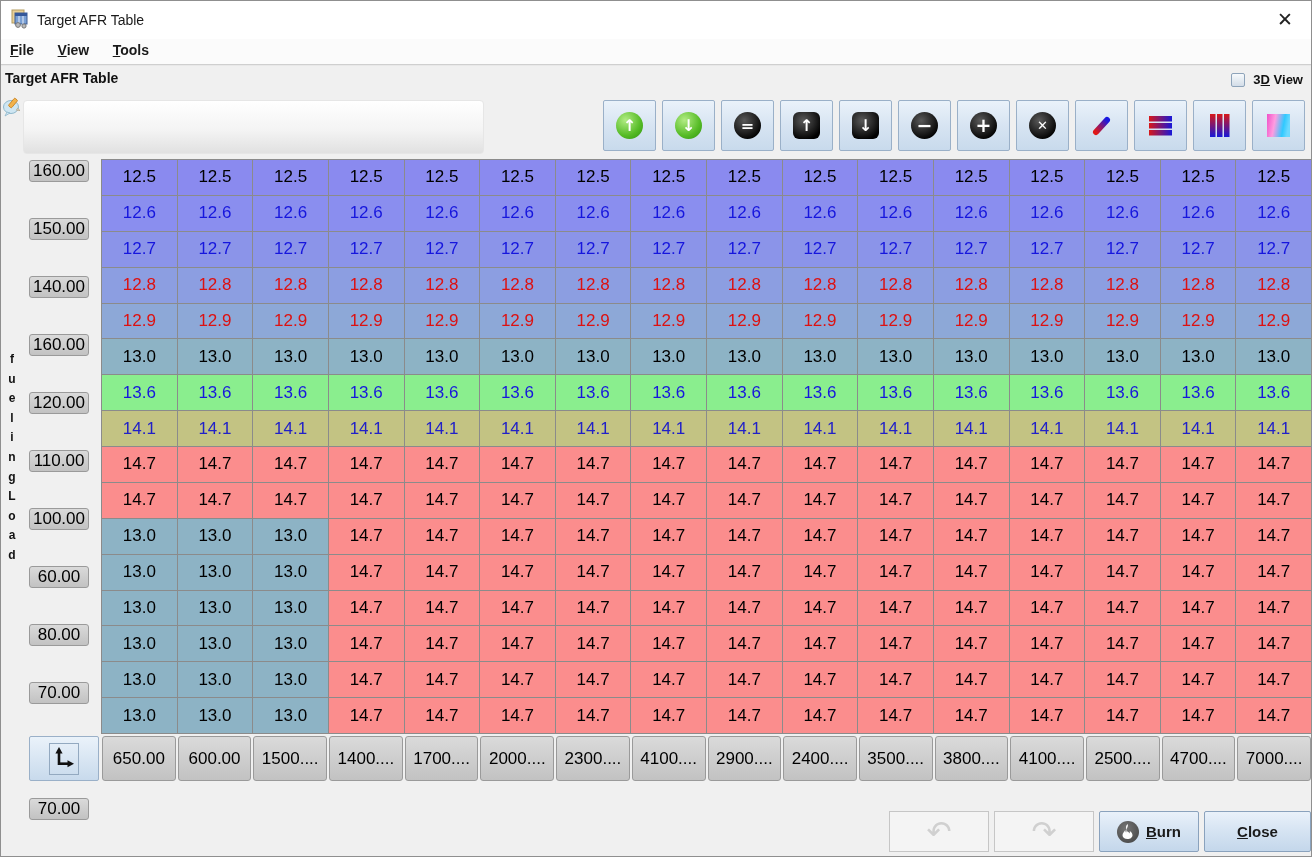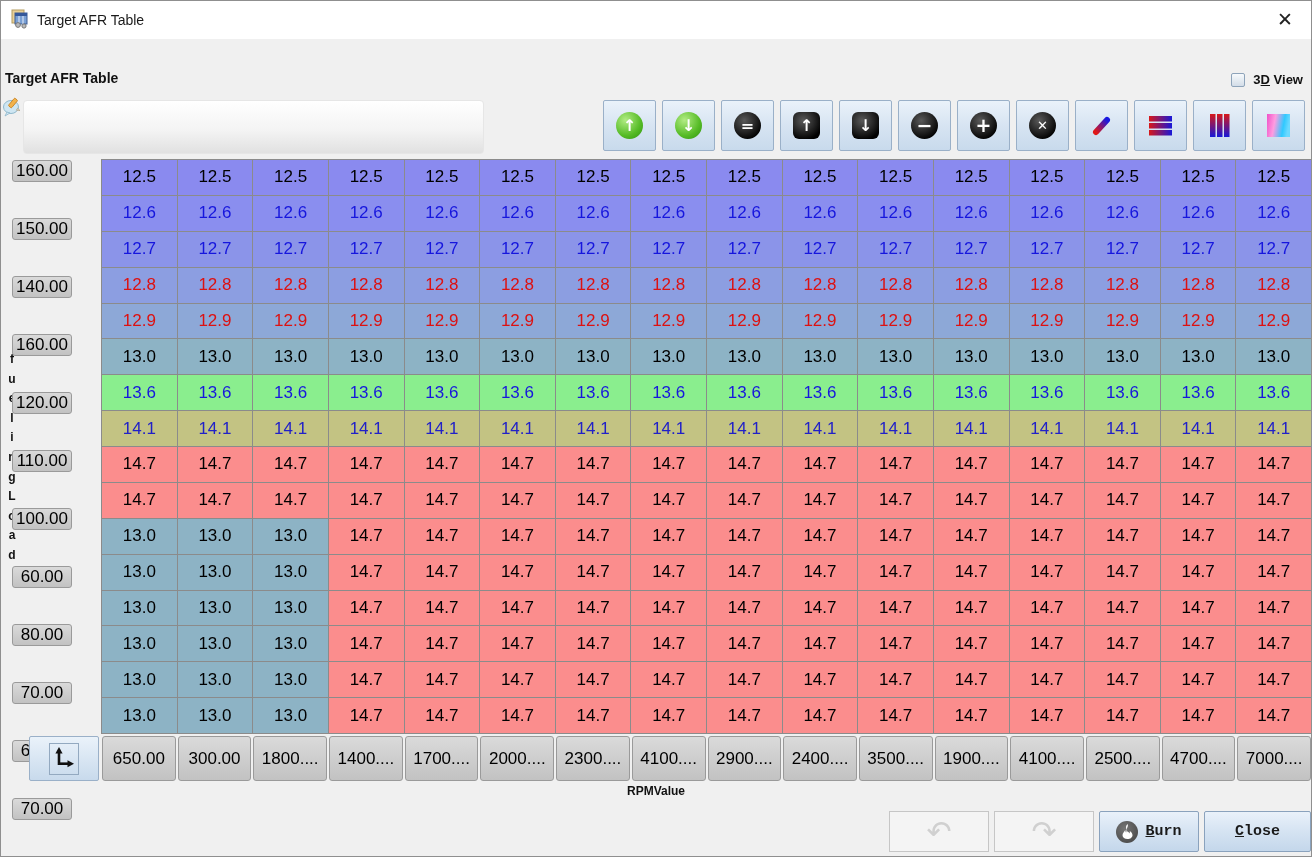--- a/index.html
+++ b/index.html
@@ -24,31 +24,31 @@
   .tool-buttons{position:absolute;left:602px;top:99px;display:flex;gap:6px;}
   .tbtn{width:53px;height:51px;border:1px solid #9ab0c8;border-radius:2px;background:linear-gradient(180deg,#eaf2fa 0%,#d7e4f2 50%,#c8daec 100%);display:flex;align-items:center;justify-content:center;cursor:pointer;box-sizing:border-box;}
   .ic-circle,.ic-square{width:27px;height:27px;display:flex;align-items:center;justify-content:center;color:#fff;font-family:"DejaVu Sans",sans-serif;font-weight:bold;}
   .ic-circle{border-radius:50%;}
   .ic-square{border-radius:6px;}
   .ic-green{background:radial-gradient(circle at 35% 30%,#b2ec84,#55bb25 60%,#2e9210);}
   .ic-black{background:radial-gradient(circle at 38% 32%,#5a5a5a,#000 78%);}
   .g-arrow{font-size:16px;} .g-eq{font-size:16px;} .g-pm{font-size:19px;line-height:1;} .g-x{font-size:13px;}
   
   .y-axis-label{position:absolute;left:3px;top:349px;width:16px;text-align:center;font-weight:bold;font-size:12px;line-height:19.6px;color:#111;}
-  .row-headers{position:absolute;left:11px;top:158px;width:60px;height:575px;display:grid;grid-template-rows:repeat(16,1fr);gap:34px;}
+  .row-headers{position:absolute;left:28px;top:158px;width:60px;height:575px;display:grid;grid-template-rows:repeat(16,1fr);gap:34px;}
   .rh{margin:1px 0;border:1px solid #9a9a9a;border-radius:3px;background:linear-gradient(180deg,#dadada,#c2c2c2);display:flex;align-items:center;justify-content:center;font-size:17px;color:#000;box-sizing:border-box;cursor:pointer;}
   .data-grid{position:absolute;left:100px;top:158px;width:1211px;height:575px;background:#8b8b8b;border:1px solid #8b8b8b;display:grid;grid-template-columns:repeat(16,1fr);grid-template-rows:repeat(16,1fr);gap:1px;box-sizing:border-box;}
   .cell{display:flex;align-items:center;justify-content:center;font-size:17px;cursor:cell;}
   .col-headers{position:absolute;left:100px;top:735px;width:1211px;height:45px;display:grid;grid-template-columns:repeat(16,1fr);}
   .ch{margin:0 1px;border:1px solid #9a9a9a;border-radius:3px;background:linear-gradient(180deg,#dadada,#c2c2c2);display:flex;align-items:center;justify-content:center;font-size:17px;color:#000;overflow:hidden;white-space:nowrap;box-sizing:border-box;cursor:pointer;}
   .corner-btn{position:absolute;left:28px;top:735px;width:70px;height:45px;border:1px solid #9ab0c8;border-radius:2px;background:linear-gradient(180deg,#eaf2fa,#c8daec);display:flex;align-items:center;justify-content:center;box-sizing:border-box;cursor:pointer;}
   .corner-ic{border:1px solid #93a9c0;padding:2px;background:transparent;}
   .x-axis-label{position:absolute;left:0;top:783px;width:100%;text-align:center;font-weight:bold;font-size:12px;color:#111;}
   
-  .fbtn{position:absolute;top:810px;height:41px;box-sizing:border-box;display:flex;align-items:center;justify-content:center;gap:7px;font-family:Liberation Mono, monospace;}
+  .fbtn{position:absolute;top:810px;height:41px;box-sizing:border-box;display:flex;align-items:center;justify-content:center;gap:7px;}
   .fbtn.disabled{background:#f4f4f4;border:1px solid #c6c6c6;color:#d0d0d0;font-family:"DejaVu Sans",sans-serif;font-size:30px;cursor:default;}
   .fbtn.active{background:linear-gradient(180deg,#e9f1fa 0%,#d5e3f2 50%,#c4d7eb 100%);border:1px solid #8aa2bd;border-radius:2px;font-weight:bold;font-size:15px;color:#1a1a1a;cursor:pointer;}
   .fbtn .u{text-decoration:underline;}
   .flame-circ{width:22px;height:22px;border-radius:50%;background:radial-gradient(circle at 40% 35%,#777,#4a4a4a 80%);display:flex;align-items:center;justify-content:center;}
 </style>
 </head>
 <body>
 
 <div class="window">
 
@@ -61,20 +61,25 @@
         <line x1="10" y1="7" x2="10" y2="15" stroke="#e8eefa" stroke-width="1"></line>
         <line x1="14" y1="7" x2="14" y2="15" stroke="#e8eefa" stroke-width="1"></line>
         <circle cx="9" cy="16" r="2.4" fill="#b9b9b9" stroke="#777"></circle>
         <circle cx="15" cy="17" r="2.1" fill="#b9b9b9" stroke="#777"></circle>
       </svg>
     </span>
     <span class="ttl">Target AFR Table</span>
     <span class="closex">✕</span>
   </div>
 
+  <div class="menubar">
+    <span class="menu-item"><span class="u">F</span><span>ile</span></span>
+    <span class="menu-item"><span class="u">V</span><span>iew</span></span>
+    <span class="menu-item"><span class="u">T</span><span>ools</span></span>
+  </div>
 
   <div class="heading">Target AFR Table</div>
   <label class="view3d">
     <span class="checkbox"></span>
     <span><span>3</span><span class="u">D</span><span> View</span></span>
   </label>
 
   <span class="bubble-icon">
     <svg width="20" height="21" viewBox="0 0 20 21">
       <ellipse cx="8" cy="11" rx="7.5" ry="6.5" fill="#cfe6f2" stroke="#8fb8cc"></ellipse>
@@ -445,48 +450,47 @@
       <div class="cell" style="background: rgb(251, 141, 141); color: rgb(0, 0, 0);">14.7</div>
       <div class="cell" style="background: rgb(251, 141, 141); color: rgb(0, 0, 0);">14.7</div>
       <div class="cell" style="background: rgb(251, 141, 141); color: rgb(0, 0, 0);">14.7</div>
       <div class="cell" style="background: rgb(251, 141, 141); color: rgb(0, 0, 0);">14.7</div>
       <div class="cell" style="background: rgb(251, 141, 141); color: rgb(0, 0, 0);">14.7</div>
       <div class="cell" style="background: rgb(251, 141, 141); color: rgb(0, 0, 0);">14.7</div>
       <div class="cell" style="background: rgb(251, 141, 141); color: rgb(0, 0, 0);">14.7</div>
     </div>
   <div class="col-headers">
       <div class="ch">650.00</div>
-      <div class="ch">300.00</div>
-      <div class="ch">1800....</div>
+      <div class="ch">600.00</div>
+      <div class="ch">1500....</div>
       <div class="ch">1400....</div>
       <div class="ch">1700....</div>
       <div class="ch">2000....</div>
       <div class="ch">2300....</div>
       <div class="ch">4100....</div>
       <div class="ch">2900....</div>
       <div class="ch">2400....</div>
       <div class="ch">3500....</div>
-      <div class="ch">1900....</div>
+      <div class="ch">3800....</div>
       <div class="ch">4100....</div>
       <div class="ch">2500....</div>
       <div class="ch">4700....</div>
       <div class="ch">7000....</div>
     </div>
 
   <div class="corner-btn">
     <span class="corner-ic">
       <svg width="24" height="22" viewBox="0 0 24 22">
         <path d="M7 19 L7 6" stroke="#111" stroke-width="2.6"></path>
         <path d="M7 1 L3.4 7.5 L10.6 7.5 Z" fill="#111"></path>
         <path d="M6 17.7 L17 17.7" stroke="#111" stroke-width="2.6"></path>
         <path d="M22 17.7 L15.5 14.2 L15.5 21.2 Z" fill="#111"></path>
       </svg>
     </span>
   </div>
-  <div class="x-axis-label">RPMValue</div>
 
   <div class="fbtn disabled" style="left:888px;width:100px;">
     <span>↶</span>
   </div>
   <div class="fbtn disabled" style="left:993px;width:100px;">
     <span>↷</span>
   </div>
   <div class="fbtn active" style="left:1098px;width:100px;">
     <span class="flame-circ">
       <svg width="13" height="15" viewBox="0 0 13 15">

